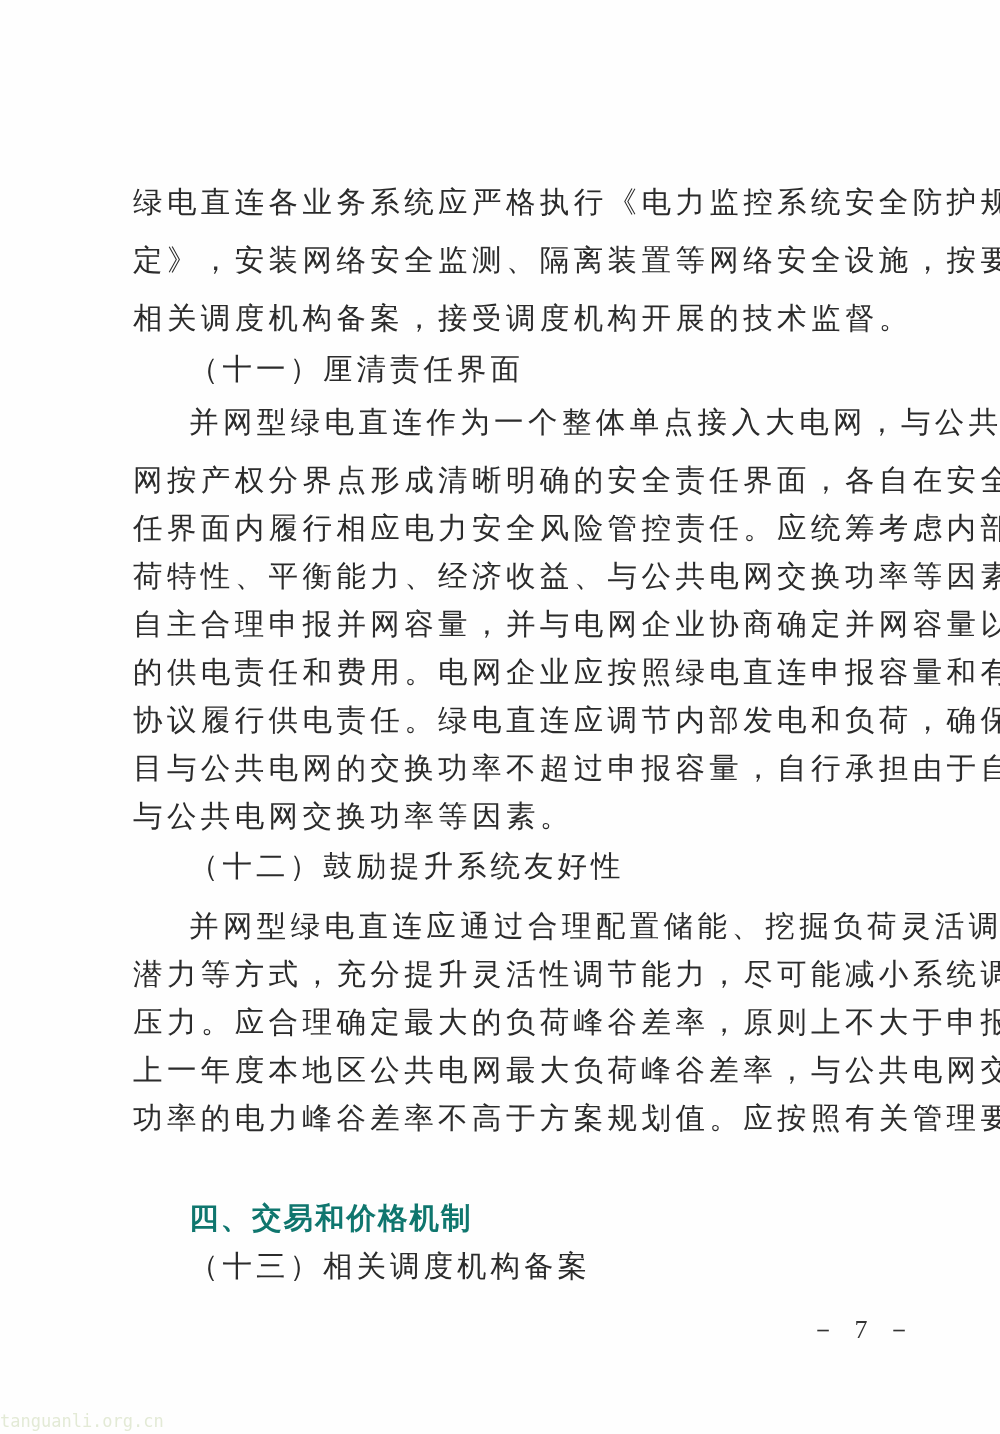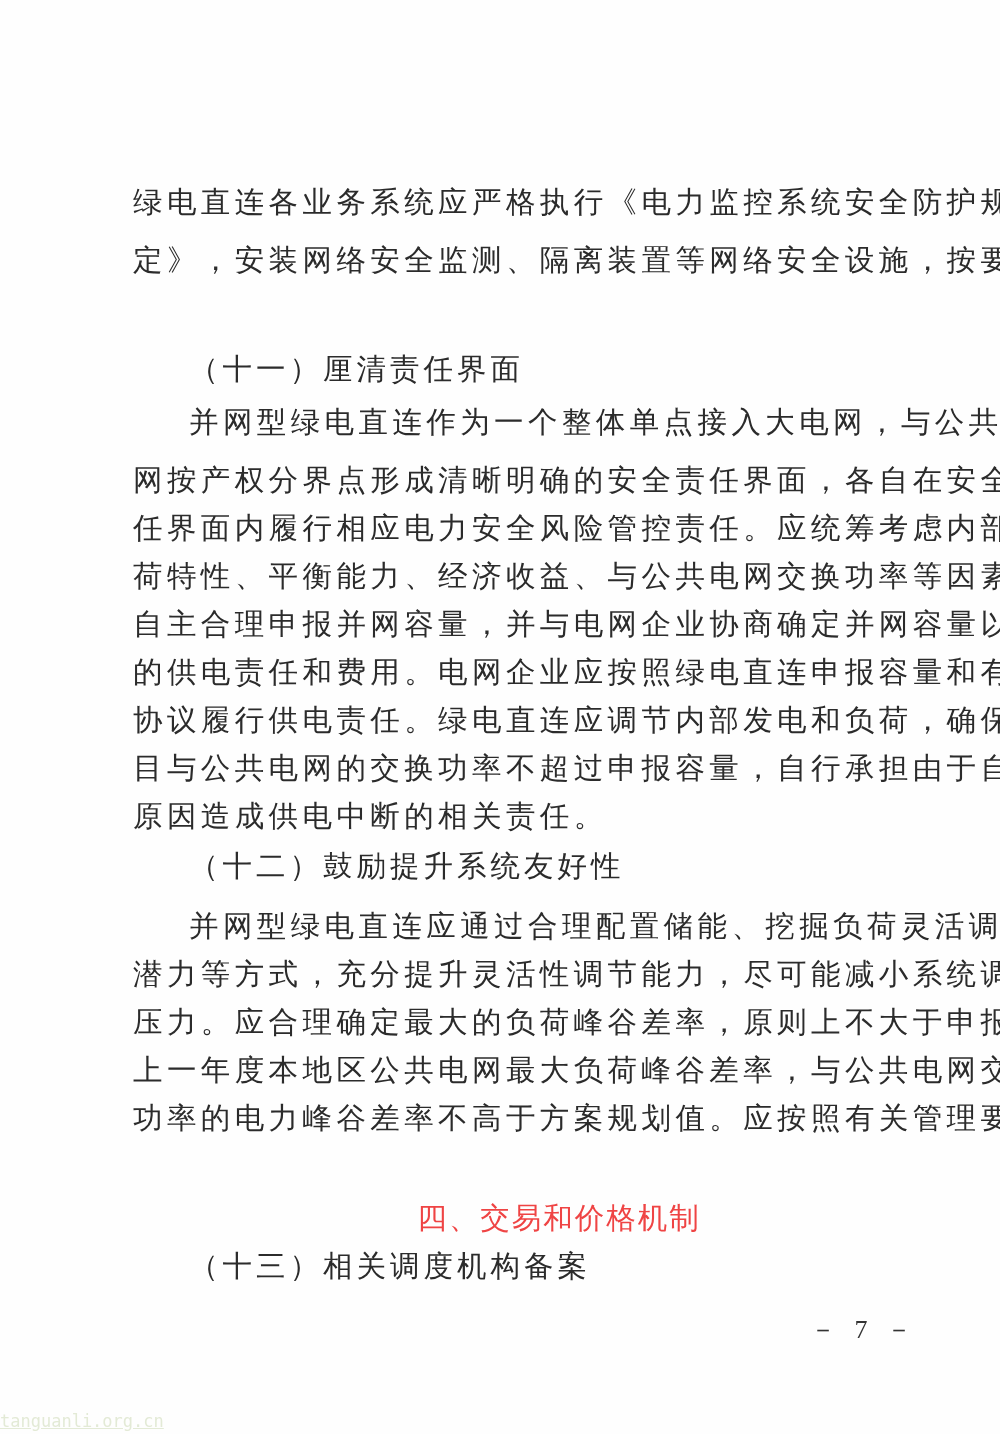--- a/index.html
+++ b/index.html
@@ -33,64 +33,63 @@
       color: #2b2b2b;
     }
     .indent { left: 189px; }
     .heading-sub {
       left: 189px;
       letter-spacing: 4px;
     }
     .heading-main {
       left: 189px;
       font-family: "DejaVu Sans", "Liberation Sans", sans-serif;
-      font-weight: normal;
+      font-weight: bold;
       letter-spacing: 2px;
-      color: #ef4444;
-      text-align: center;
+      color: #0f766e;
     }
     .page-number {
       position: absolute;
       left: 810px;
       top: 1312px;
       font-size: 26px;
       line-height: 36px;
       letter-spacing: 6px;
       color: #333;
       font-family: "Liberation Serif", serif;
     }
     .watermark {
       position: absolute;
       left: 0px;
       top: 1410px;
       font-family: "DejaVu Sans Mono", "Liberation Mono", monospace;
       font-size: 17px;
       line-height: 22px;
       color: #e3ead6;
-      text-decoration: underline;
     }
   </style>
 </head>
 <body>
 
 <div class="page">
   <div class="line" style="top:182px">绿电直连各业务系统应严格执行《电力监控系统安全防护规</div>
   <div class="line" style="top:240px">定》，安装网络安全监测、隔离装置等网络安全设施，按要求向</div>
+  <div class="line" style="top:298px">相关调度机构备案，接受调度机构开展的技术监督。</div>
 
   <div class="line heading-sub" style="top:349px">（十一）厘清责任界面</div>
 
   <div class="line indent" style="top:402px">并网型绿电直连作为一个整体单点接入大电网，与公共电</div>
   <div class="line" style="top:460px">网按产权分界点形成清晰明确的安全责任界面，各自在安全责</div>
   <div class="line" style="top:508px">任界面内履行相应电力安全风险管控责任。应统筹考虑内部源</div>
   <div class="line" style="top:556px">荷特性、平衡能力、经济收益、与公共电网交换功率等因素，</div>
   <div class="line" style="top:604px">自主合理申报并网容量，并与电网企业协商确定并网容量以外</div>
   <div class="line" style="top:652px">的供电责任和费用。电网企业应按照绿电直连申报容量和有关</div>
   <div class="line" style="top:700px">协议履行供电责任。绿电直连应调节内部发电和负荷，确保项</div>
   <div class="line" style="top:748px">目与公共电网的交换功率不超过申报容量，自行承担由于自身</div>
-  <div class="line" style="top:796px">原因造成供电中断的相关责任。</div>
+  <div class="line" style="top:796px">与公共电网交换功率等因素。</div>
 
   <div class="line heading-sub" style="top:846px">（十二）鼓励提升系统友好性</div>
 
   <div class="line indent" style="top:906px">并网型绿电直连应通过合理配置储能、挖掘负荷灵活调节</div>
   <div class="line" style="top:954px">潜力等方式，充分提升灵活性调节能力，尽可能减小系统调节</div>
   <div class="line" style="top:1002px">压力。应合理确定最大的负荷峰谷差率，原则上不大于申报年</div>
   <div class="line" style="top:1050px">上一年度本地区公共电网最大负荷峰谷差率，与公共电网交换</div>
   <div class="line" style="top:1098px">功率的电力峰谷差率不高于方案规划值。应按照有关管理要求</div>
 
   <div class="line heading-main" style="top:1198px">四、交易和价格机制</div>

